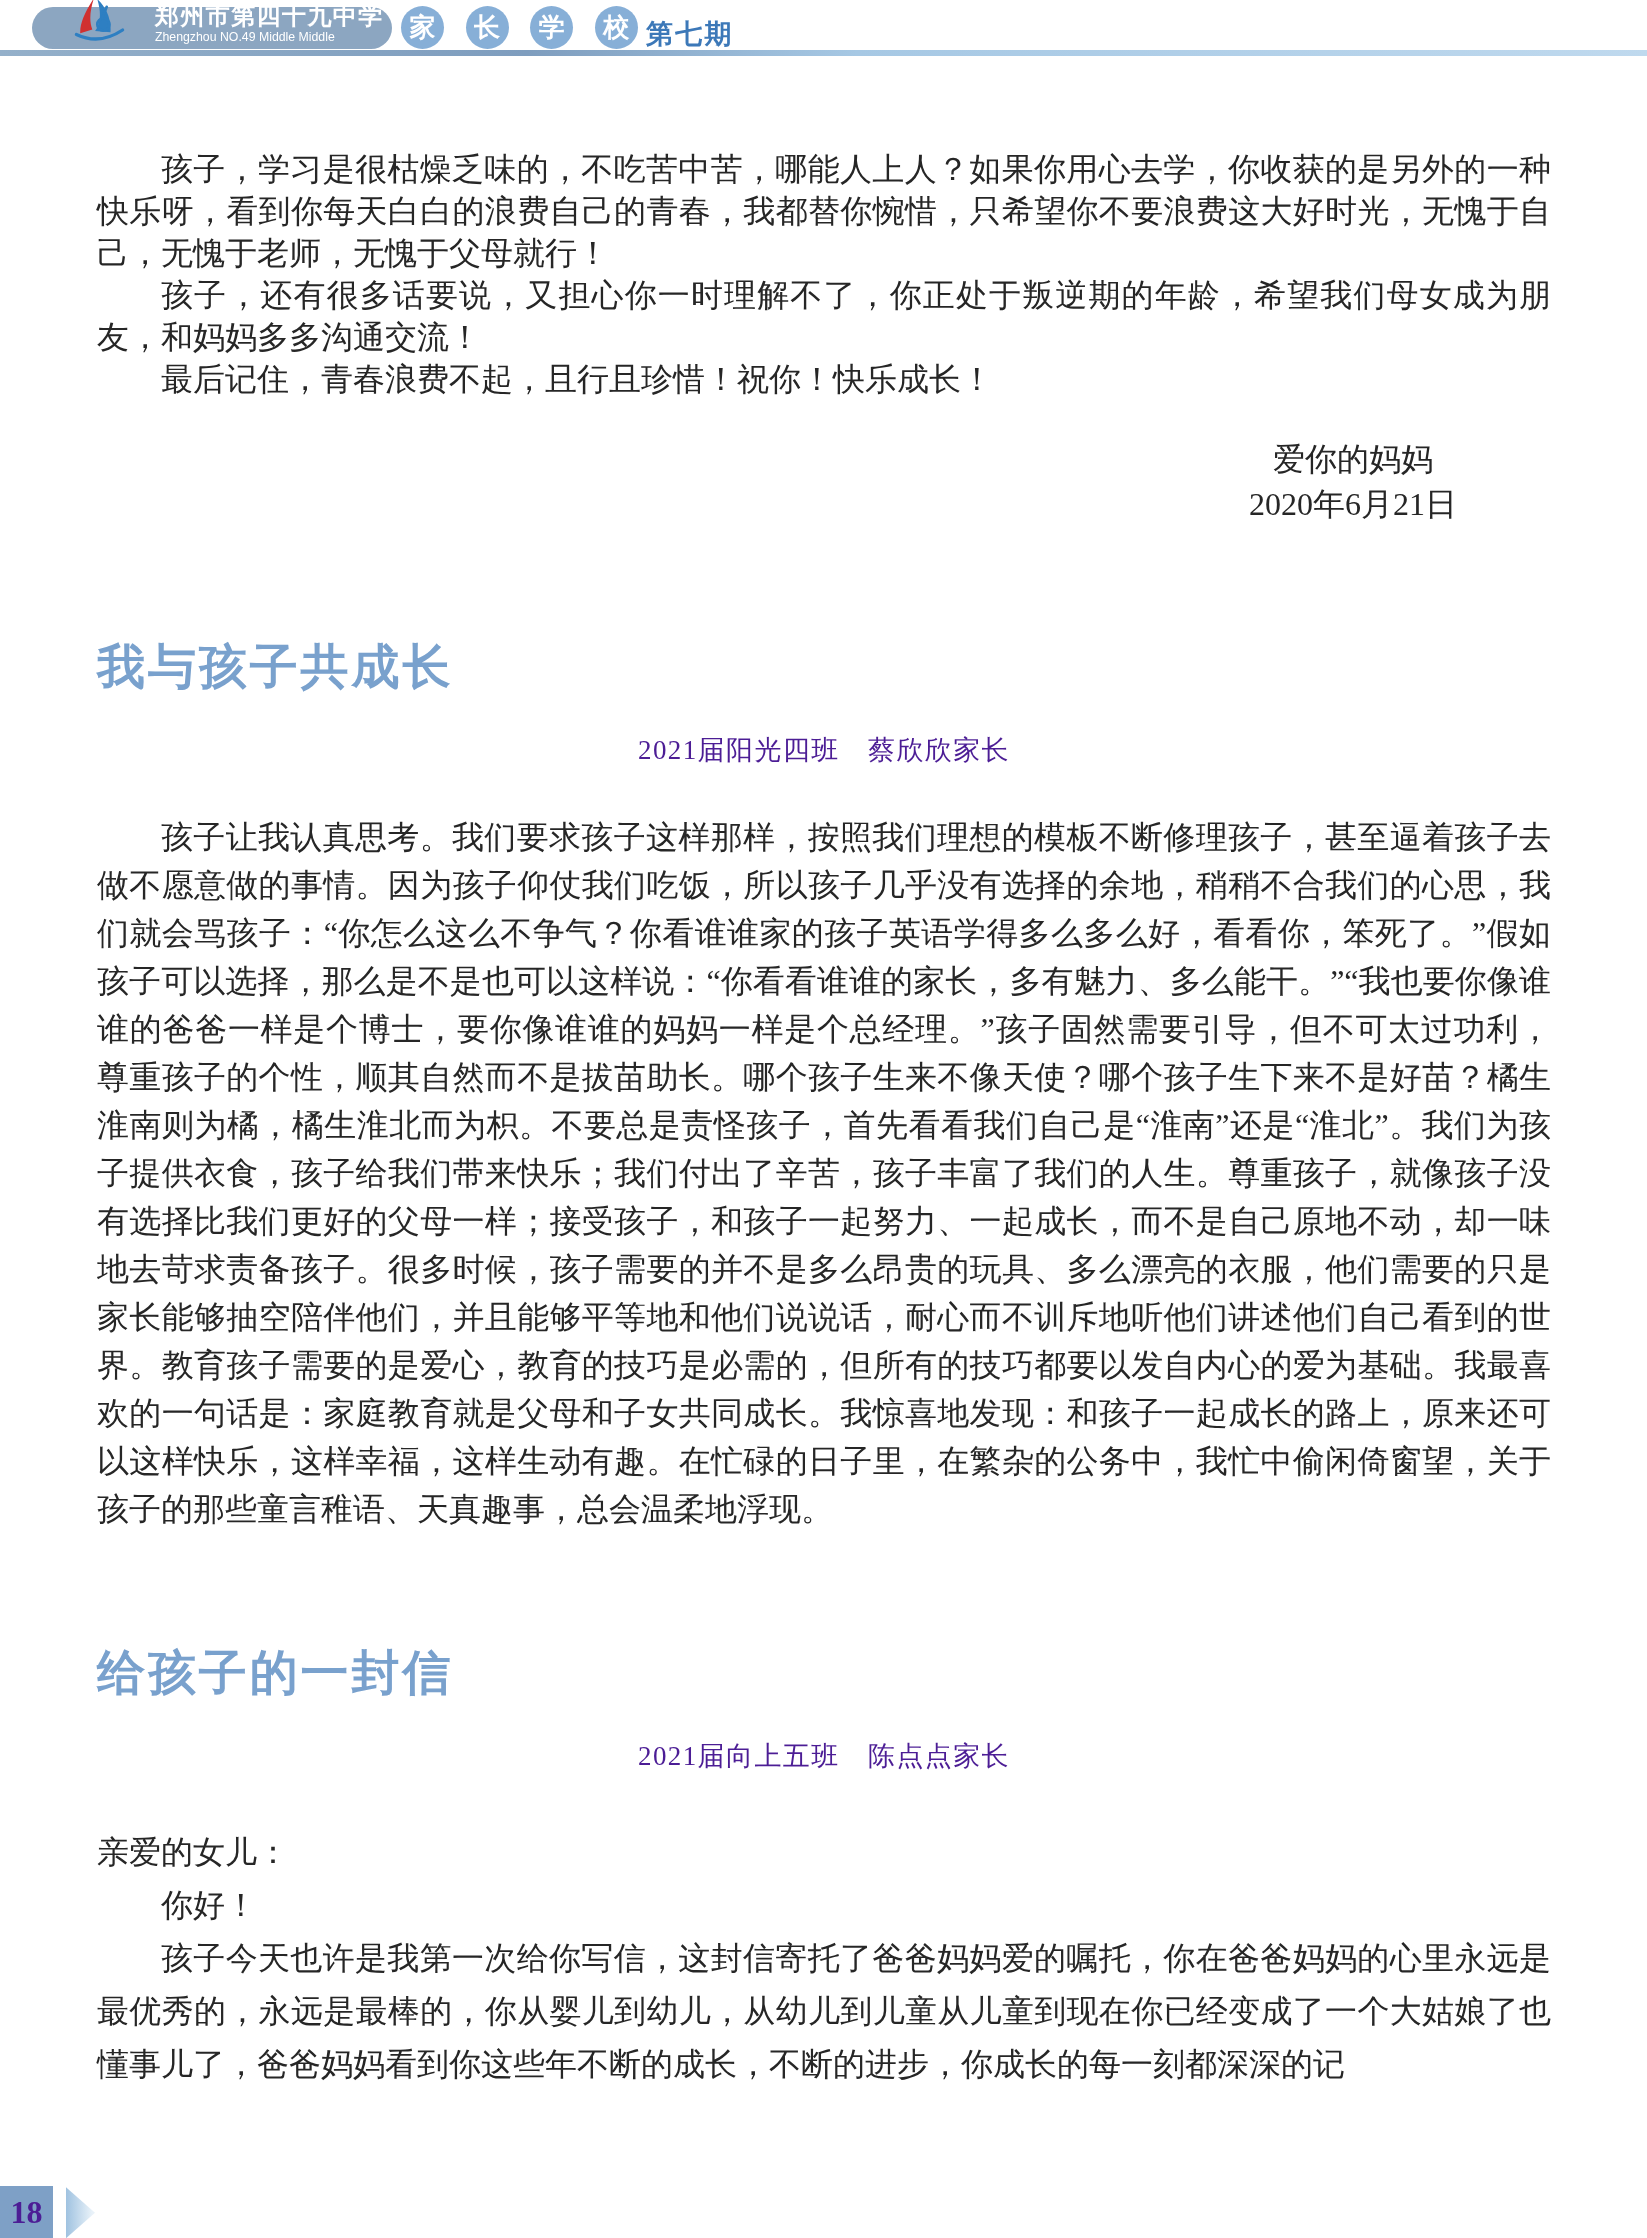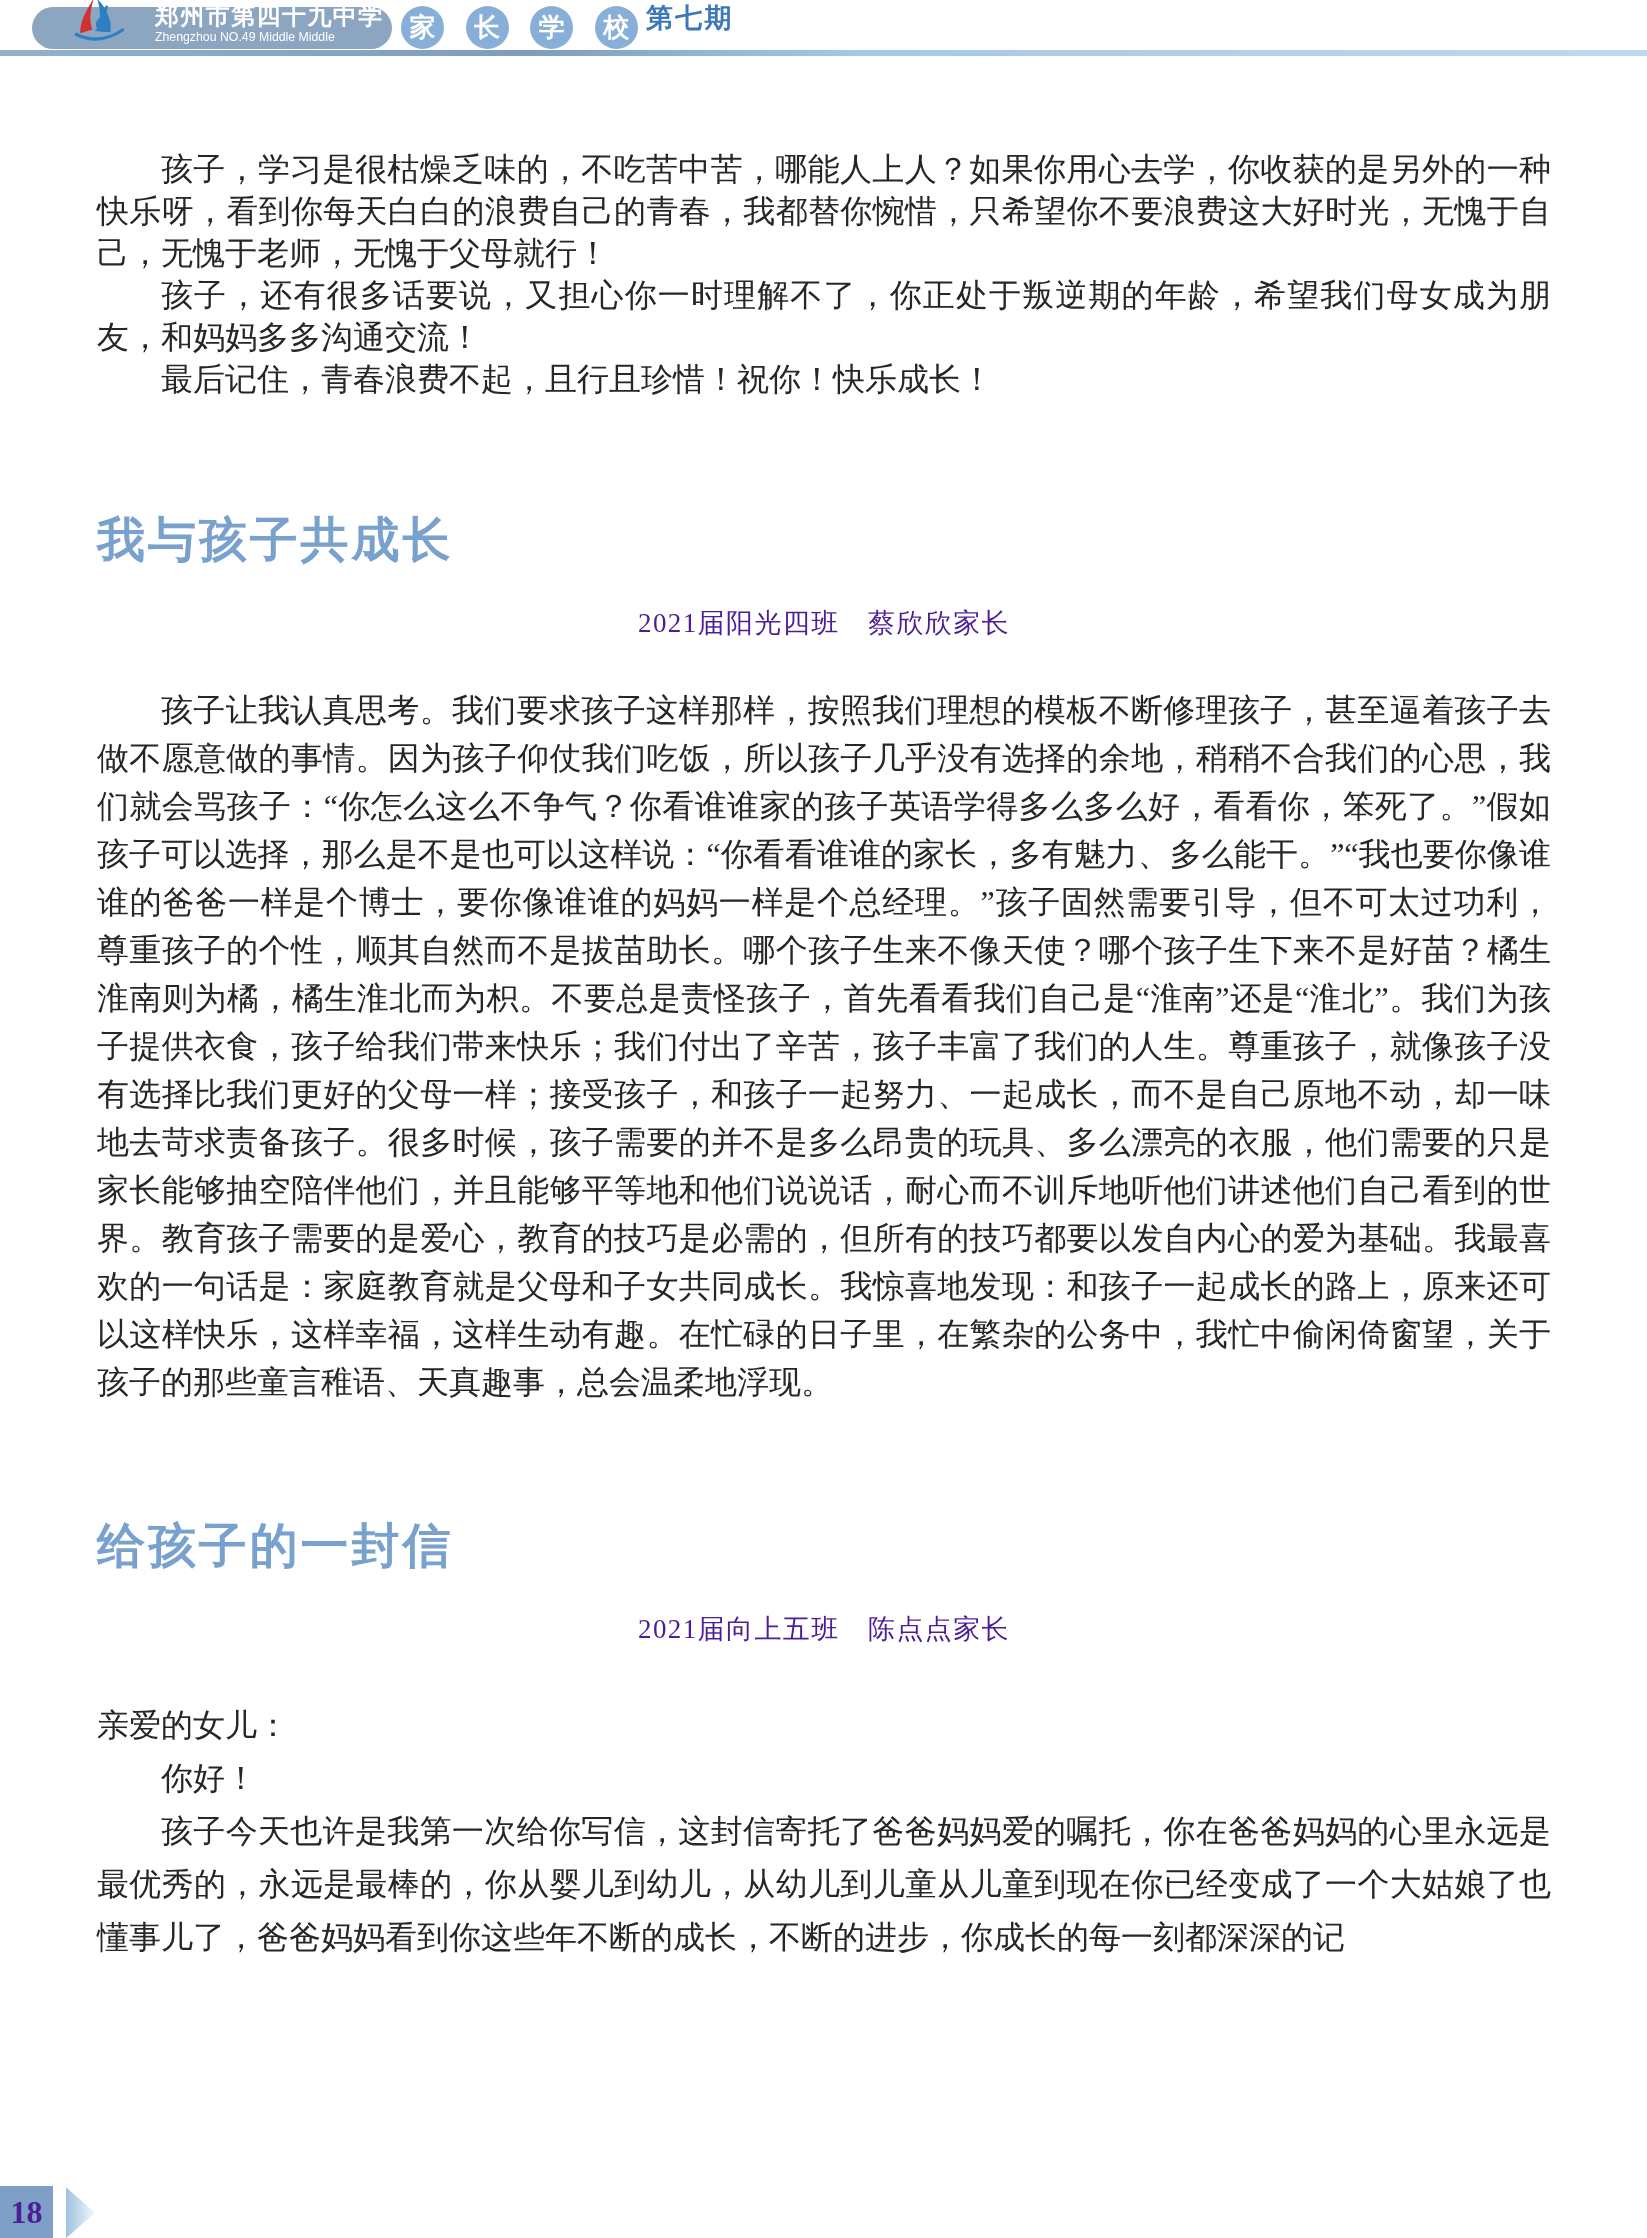--- a/index.html
+++ b/index.html
@@ -35,21 +35,21 @@
     position: absolute; left: 401px; top: 5.8px;
     display: flex; gap: 21.6px; z-index: 2;
   }
   .badge {
     width: 43px; height: 43px; border-radius: 50%;
     background: #87afd7; color: #ffffff;
     font-size: 26px; font-weight: bold;
     display: flex; align-items: center; justify-content: center;
   }
   .issue {
-    position: absolute; left: 646px; top: 0;
+    position: absolute; left: 646px; top: 16px;
     font-size: 27px; font-weight: bold; color: #3c78b8;
     letter-spacing: 2.2px; z-index: 2;
   }
   .header-rule {
     position: absolute; left: 0; bottom: 0;
     width: 100%; height: 5.8px;
     background: linear-gradient(90deg, #94b0ca 0%, #7e9dbe 32%, #a6c8e4 52%, #bfd9ee 100%);
   }
 
   
@@ -123,20 +123,26 @@
     <div class="header-rule"></div>
   </div>
 
   <div class="content bodytext">
 
     <div class="letter1">
       <p class="indent">孩子，学习是很枯燥乏味的，不吃苦中苦，哪能人上人？如果你用心去学，你收获的是另外的一种快乐呀，看到你每天白白的浪费自己的青春，我都替你惋惜，只希望你不要浪费这大好时光，无愧于自己，无愧于老师，无愧于父母就行！</p>
       <p class="indent">孩子，还有很多话要说，又担心你一时理解不了，你正处于叛逆期的年龄，希望我们母女成为朋友，和妈妈多多沟通交流！</p>
       <p class="indent">最后记住，青春浪费不起，且行且珍惜！祝你！快乐成长！</p>
     </div>
+    <div class="signature-wrap">
+      <div class="signature-block">
+        <div>爱你的妈妈</div>
+        <div>2020年6月21日</div>
+      </div>
+    </div>
 
     <h1 class="article-title">我与孩子共成长</h1>
     <div class="article-byline">2021届阳光四班　蔡欣欣家长</div>
     <div class="essay">
       <p class="indent">孩子让我认真思考。我们要求孩子这样那样，按照我们理想的模板不断修理孩子，甚至逼着孩子去做不愿意做的事情。因为孩子仰仗我们吃饭，所以孩子几乎没有选择的余地，稍稍不合我们的心思，我们就会骂孩子：“你怎么这么不争气？你看谁谁家的孩子英语学得多么多么好，看看你，笨死了。”假如孩子可以选择，那么是不是也可以这样说：“你看看谁谁的家长，多有魅力、多么能干。”“我也要你像谁谁的爸爸一样是个博士，要你像谁谁的妈妈一样是个总经理。”孩子固然需要引导，但不可太过功利，尊重孩子的个性，顺其自然而不是拔苗助长。哪个孩子生来不像天使？哪个孩子生下来不是好苗？橘生淮南则为橘，橘生淮北而为枳。不要总是责怪孩子，首先看看我们自己是“淮南”还是“淮北”。我们为孩子提供衣食，孩子给我们带来快乐；我们付出了辛苦，孩子丰富了我们的人生。尊重孩子，就像孩子没有选择比我们更好的父母一样；接受孩子，和孩子一起努力、一起成长，而不是自己原地不动，却一味地去苛求责备孩子。很多时候，孩子需要的并不是多么昂贵的玩具、多么漂亮的衣服，他们需要的只是家长能够抽空陪伴他们，并且能够平等地和他们说说话，耐心而不训斥地听他们讲述他们自己看到的世界。教育孩子需要的是爱心，教育的技巧是必需的，但所有的技巧都要以发自内心的爱为基础。我最喜欢的一句话是：家庭教育就是父母和子女共同成长。我惊喜地发现：和孩子一起成长的路上，原来还可以这样快乐，这样幸福，这样生动有趣。在忙碌的日子里，在繁杂的公务中，我忙中偷闲倚窗望，关于孩子的那些童言稚语、天真趣事，总会温柔地浮现。</p>
     </div>
 
     <h1 class="article-title">给孩子的一封信</h1>
     <div class="article-byline">2021届向上五班　陈点点家长</div>
     <div class="letter2">

